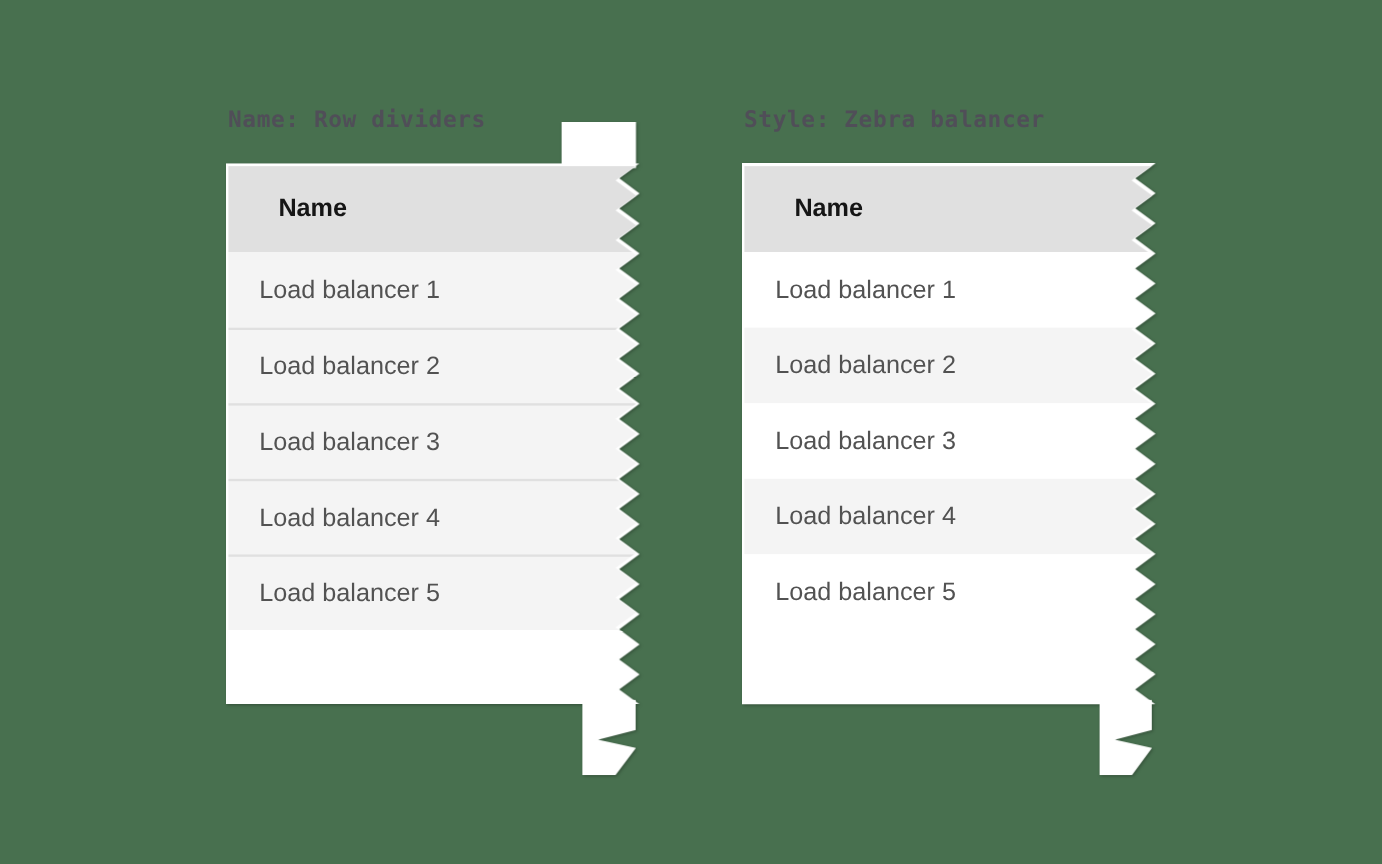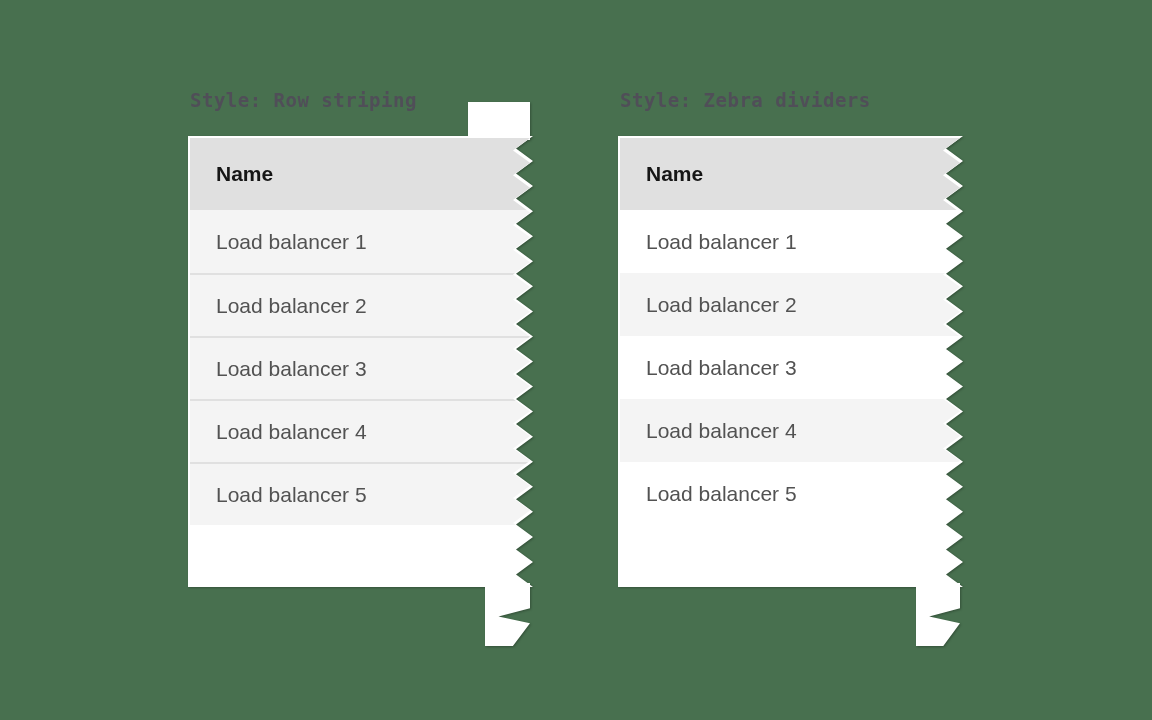--- a/index.html
+++ b/index.html
@@ -71,21 +71,21 @@
     left: 0;
     top: 0;
     width: 340px;
     height: 447px;
   }
   .thead {
     height: 72px;
     background: var(--header_bg, #E0E0E0);
     display: flex;
     align-items: center;
-    padding-left: 26px;
+    padding-left: 42px;
     box-sizing: border-box;
     font-size: 21px;
     font-weight: 700;
     color: var(--header_text, #161616);
   }
   .trow {
     height: 63px;
     display: flex;
     align-items: center;
     padding-left: 26px;
@@ -98,21 +98,21 @@
   .style-dividers .trow + .trow { border-top: 2px solid var(--divider, #E0E0E0); }
   .style-zebra .trow { background: var(--zebra_alt_bg, #FFFFFF); }
   .style-zebra .trow:nth-child(odd) { background: var(--row_bg, #F4F4F4); }
 </style>
 </head>
 <body>
 
 <div class="canvas">
 
   <section class="panel panel-left">
-    <h2 class="panel-title">Style: Row striping</h2>
+    <h2 class="panel-title">Name: Row dividers</h2>
     <div class="torn-wrap">
       <div class="torn-backing" style="clip-path: polygon(0px 0px, 345px 0px, 328px 12.5px, 345px 25.1px, 328px 37.6px, 345px 50.1px, 328px 62.6px, 345px 75.2px, 328px 87.7px, 345px 100.2px, 328px 112.8px, 345px 125.3px, 328px 137.8px, 345px 150.3px, 328px 162.9px, 345px 175.4px, 328px 187.9px, 345px 200.4px, 328px 213px, 345px 225.5px, 328px 238px, 345px 250.6px, 328px 263.1px, 345px 275.6px, 328px 288.1px, 345px 300.7px, 328px 313.2px, 345px 325.7px, 328px 338.3px, 345px 350.8px, 328px 363.3px, 345px 375.8px, 328px 388.4px, 345px 400.9px, 328px 413.4px, 345px 425.9px, 328px 438.5px, 345px 451px, 0px 451px);"></div>
       <div class="scrap scrap-top"></div>
       <div class="scrap scrap-bottom"></div>
       <div class="torn-table style-dividers" style="clip-path: polygon(0px 0px, 340px 0px, 323px 12.4px, 340px 24.8px, 323px 37.3px, 340px 49.7px, 323px 62.1px, 340px 74.5px, 323px 86.9px, 340px 99.3px, 323px 111.8px, 340px 124.2px, 323px 136.6px, 340px 149px, 323px 161.4px, 340px 173.8px, 323px 186.3px, 340px 198.7px, 323px 211.1px, 340px 223.5px, 323px 235.9px, 340px 248.3px, 323px 260.8px, 340px 273.2px, 323px 285.6px, 340px 298px, 323px 310.4px, 340px 322.8px, 323px 335.3px, 340px 347.7px, 323px 360.1px, 340px 372.5px, 323px 384.9px, 340px 397.3px, 323px 409.8px, 340px 422.2px, 323px 434.6px, 340px 447px, 0px 447px);">
         <div class="thead">
           <span>Name</span>
         </div>
         <div class="trow">
             <span>Load balancer 1</span>
@@ -127,21 +127,21 @@
             <span>Load balancer 4</span>
           </div>
         <div class="trow">
             <span>Load balancer 5</span>
           </div>
       </div>
     </div>
   </section>
 
   <section class="panel panel-right">
-    <h2 class="panel-title">Style: Zebra dividers</h2>
+    <h2 class="panel-title">Style: Zebra balancer</h2>
     <div class="torn-wrap">
       <div class="torn-backing" style="clip-path: polygon(0px 0px, 345px 0px, 328px 12.5px, 345px 25.1px, 328px 37.6px, 345px 50.1px, 328px 62.6px, 345px 75.2px, 328px 87.7px, 345px 100.2px, 328px 112.8px, 345px 125.3px, 328px 137.8px, 345px 150.3px, 328px 162.9px, 345px 175.4px, 328px 187.9px, 345px 200.4px, 328px 213px, 345px 225.5px, 328px 238px, 345px 250.6px, 328px 263.1px, 345px 275.6px, 328px 288.1px, 345px 300.7px, 328px 313.2px, 345px 325.7px, 328px 338.3px, 345px 350.8px, 328px 363.3px, 345px 375.8px, 328px 388.4px, 345px 400.9px, 328px 413.4px, 345px 425.9px, 328px 438.5px, 345px 451px, 0px 451px);"></div>
       <div class="scrap scrap-bottom" style="width:44px;"></div>
       <div class="torn-table style-zebra" style="clip-path: polygon(0px 0px, 340px 0px, 323px 12.4px, 340px 24.8px, 323px 37.3px, 340px 49.7px, 323px 62.1px, 340px 74.5px, 323px 86.9px, 340px 99.3px, 323px 111.8px, 340px 124.2px, 323px 136.6px, 340px 149px, 323px 161.4px, 340px 173.8px, 323px 186.3px, 340px 198.7px, 323px 211.1px, 340px 223.5px, 323px 235.9px, 340px 248.3px, 323px 260.8px, 340px 273.2px, 323px 285.6px, 340px 298px, 323px 310.4px, 340px 322.8px, 323px 335.3px, 340px 347.7px, 323px 360.1px, 340px 372.5px, 323px 384.9px, 340px 397.3px, 323px 409.8px, 340px 422.2px, 323px 434.6px, 340px 447px, 0px 447px);">
         <div class="thead">
           <span>Name</span>
         </div>
         <div class="trow">
             <span>Load balancer 1</span>
           </div>

